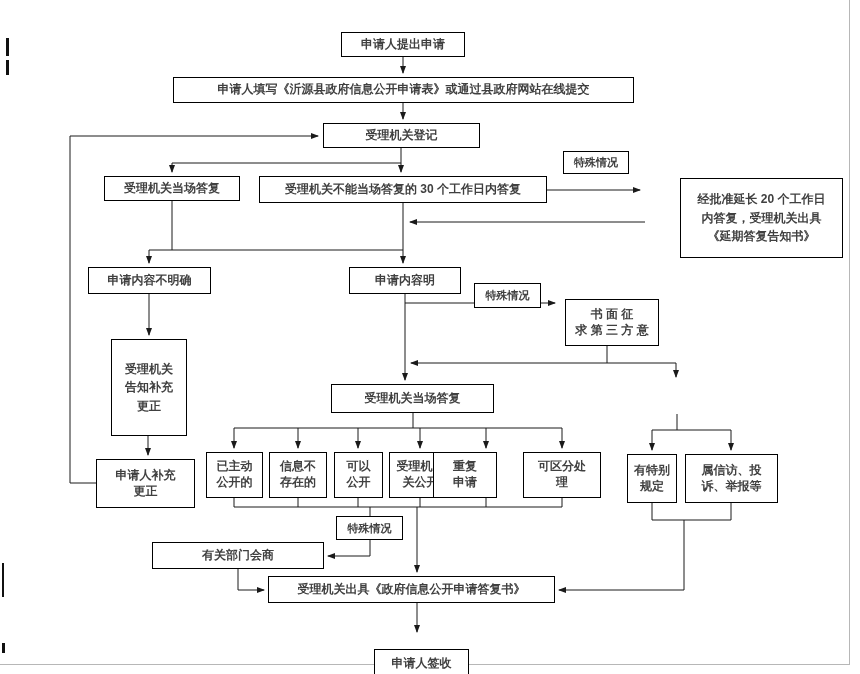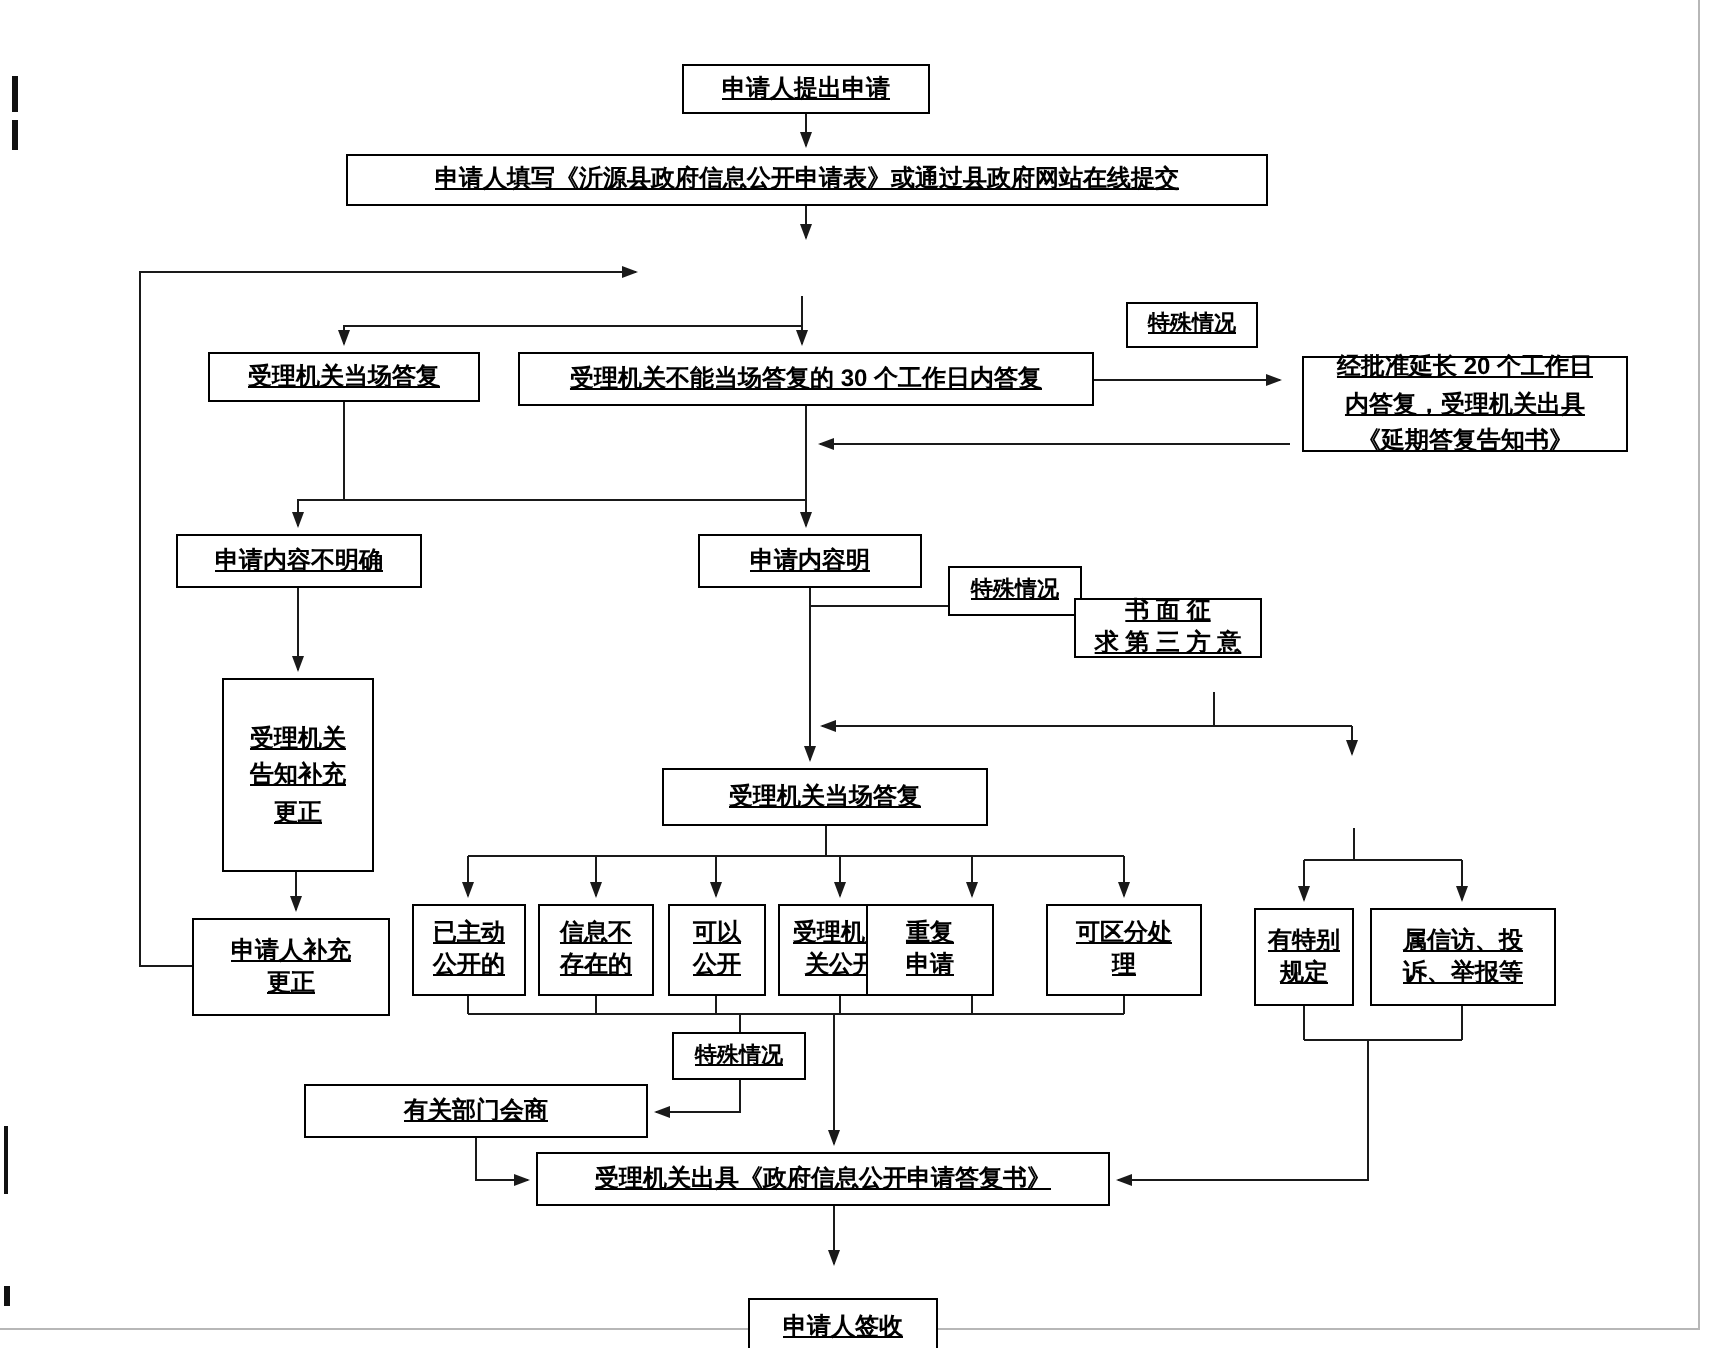--- a/index.html
+++ b/index.html
@@ -7,21 +7,21 @@
     position:relative;width:860px;height:674px;background:#ffffff;overflow:hidden;
     font-family:"Liberation Sans", sans-serif;
   }
   #wires{position:absolute;left:0;top:0;z-index:1;}
   polyline{fill:none;stroke:#1a1a1a;stroke-width:1;}
   .node{
     position:absolute;z-index:2;box-sizing:border-box;
     border:1px solid #000;background:#fff;
     display:flex;align-items:center;justify-content:center;
     text-align:center;font-weight:bold;font-size:12px;line-height:1.3;
-    color:#000000;white-space:pre-line;padding:1px 2px;text-decoration:underline;
+    color:#404040;white-space:pre-line;padding:1px 2px;
   }
   .node.small{font-size:11px;}
   .node.left3{line-height:1.55;}
   .artifact{position:absolute;background:#111;z-index:0;}
   .page-edge{position:absolute;background:#b7b7b7;z-index:0;}
 </style>
 </head>
 <body>
 
 <div id="canvas">
@@ -96,30 +96,31 @@
     <polyline points="652,503 652,520"></polyline>
     <polyline points="731,503 731,520"></polyline>
     <polyline points="652,520 731,520"></polyline>
     <polyline points="684,520 684,590 559,590" marker-end="url(#arr)"></polyline>
 
     <polyline points="417,603 417,632" marker-end="url(#arr)"></polyline>
   </svg>
 
   <div class="node" style="left:341px;top:32px;width:124px;height:25px">申请人提出申请</div>
   <div class="node" style="left:173px;top:77px;width:461px;height:26px">申请人填写《沂源县政府信息公开申请表》或通过县政府网站在线提交</div>
+  <div class="node" style="left:323px;top:123px;width:157px;height:25px">受理机关登记</div>
   <div class="node" style="left:104px;top:176px;width:136px;height:25px">受理机关当场答复</div>
   <div class="node" style="left:259px;top:176px;width:288px;height:27px">受理机关不能当场答复的 30 个工作日内答复</div>
   <div class="node small" style="left:563px;top:151px;width:66px;height:23px">特殊情况</div>
-  <div class="node left3" style="left:651px;top:178px;width:163px;height:48px">经批准延长 20 个工作日
+  <div class="node left3" style="left:680px;top:178px;width:163px;height:80px">经批准延长 20 个工作日
 内答复，受理机关出具
 《延期答复告知书》</div>
   <div class="node" style="left:88px;top:267px;width:123px;height:27px">申请内容不明确</div>
   <div class="node" style="left:349px;top:267px;width:112px;height:27px">申请内容明</div>
   <div class="node small" style="left:474px;top:283px;width:67px;height:25px">特殊情况</div>
-  <div class="node" style="left:537px;top:299px;width:94px;height:30px">书 面 征
+  <div class="node" style="left:565px;top:299px;width:94px;height:47px">书 面 征
 求 第 三 方 意</div>
   <div class="node left3" style="left:111px;top:339px;width:76px;height:97px">受理机关
 告知补充
 更正</div>
   <div class="node" style="left:331px;top:384px;width:163px;height:29px">受理机关当场答复</div>
   <div class="node" style="left:96px;top:459px;width:99px;height:49px">申请人补充
 更正</div>
   <div class="node" style="left:269px;top:452px;width:58px;height:46px">信息不
 存在的</div>
   <div class="node" style="left:206px;top:452px;width:57px;height:46px">已主动

